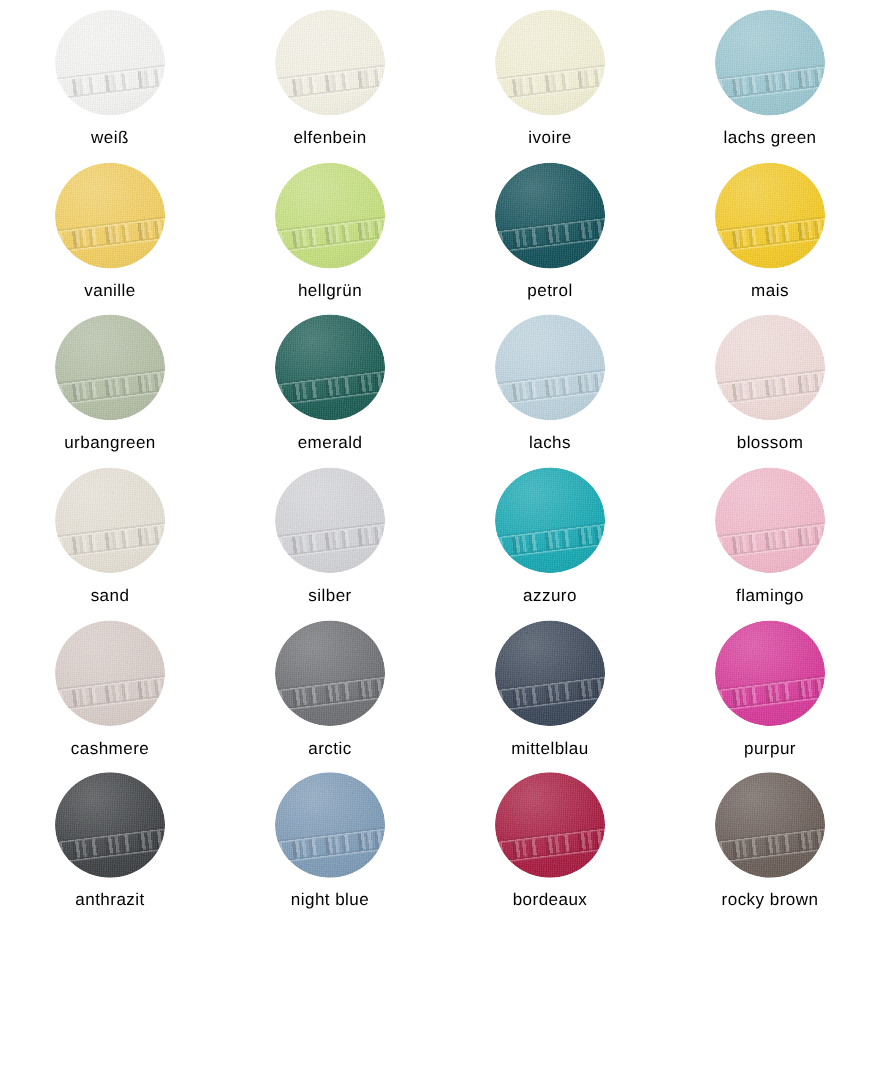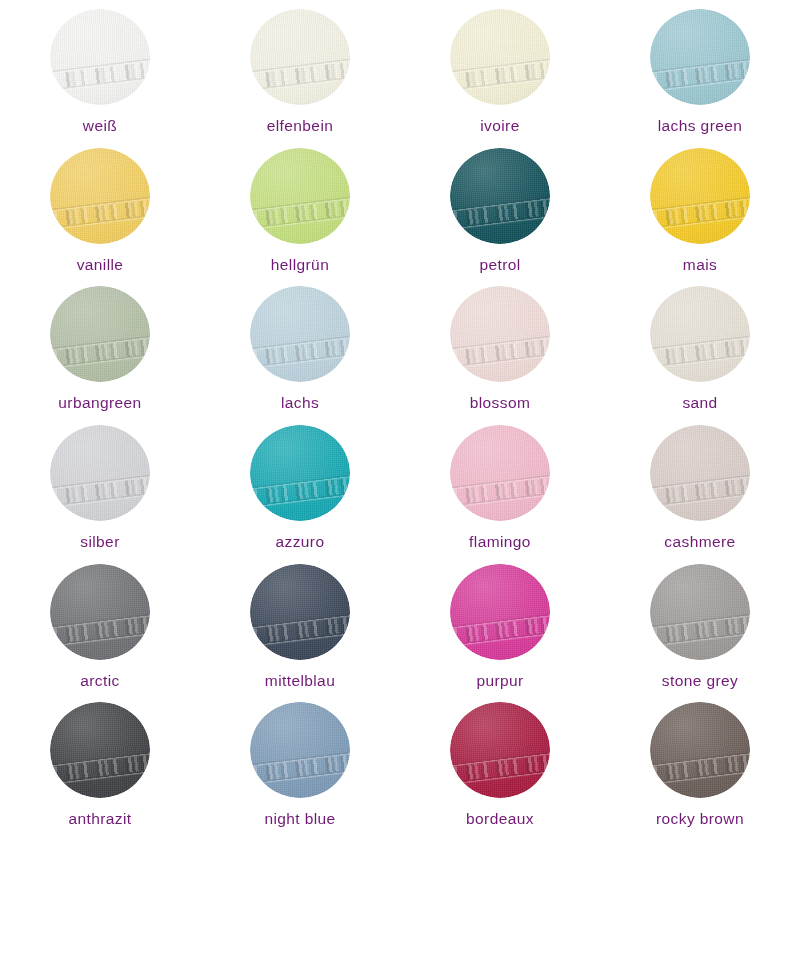--- a/index.html
+++ b/index.html
@@ -120,21 +120,21 @@
         rgba(0,0,0,0.00) 62%,
         rgba(0,0,0,0.055) 100%);
     pointer-events: none;
   }
   .swatch-label {
     margin-top: 13px;
     font-family: "Liberation Sans", sans-serif;
     font-size: 15.5px;
     font-weight: 300;
     letter-spacing: 0.4px;
-    color: #701a75;
+    color: #000000;
     white-space: nowrap;
     text-align: left;
     line-height: 1;
   }
 </style>
 </head>
 <body>
 
 <main id="swatch-grid">
     <div class="swatch-cell">
@@ -249,20 +249,33 @@
           <div class="rail top"></div>
           <div class="rail bottom"></div>
           <div class="keys"></div>
         </div>
         <div class="shade"></div>
       </div>
       <div class="swatch-label">urbangreen</div>
     </div>
     <div class="swatch-cell">
       <div class="swatch-disc">
+        <div class="base" style="background-color: rgb(29, 94, 86);"></div>
+        <div class="texture"></div>
+        <div class="band">
+          <div class="rail top"></div>
+          <div class="rail bottom"></div>
+          <div class="keys"></div>
+        </div>
+        <div class="shade"></div>
+      </div>
+      <div class="swatch-label">emerald</div>
+    </div>
+    <div class="swatch-cell">
+      <div class="swatch-disc">
         <div class="base" style="background-color: rgb(189, 211, 222);"></div>
         <div class="texture"></div>
         <div class="band">
           <div class="rail top"></div>
           <div class="rail bottom"></div>
           <div class="keys"></div>
         </div>
         <div class="shade"></div>
       </div>
       <div class="swatch-label">lachs</div>
@@ -376,33 +389,20 @@
         <div class="base" style="background-color: rgb(216, 58, 154);"></div>
         <div class="texture"></div>
         <div class="band">
           <div class="rail top"></div>
           <div class="rail bottom"></div>
           <div class="keys"></div>
         </div>
         <div class="shade"></div>
       </div>
       <div class="swatch-label">purpur</div>
-    </div>
-    <div class="swatch-cell">
-      <div class="swatch-disc">
-        <div class="base" style="background-color: rgb(157, 154, 152);"></div>
-        <div class="texture"></div>
-        <div class="band">
-          <div class="rail top"></div>
-          <div class="rail bottom"></div>
-          <div class="keys"></div>
-        </div>
-        <div class="shade"></div>
-      </div>
-      <div class="swatch-label">stone grey</div>
     </div>
     <div class="swatch-cell">
       <div class="swatch-disc">
         <div class="base" style="background-color: rgb(63, 66, 69);"></div>
         <div class="texture"></div>
         <div class="band">
           <div class="rail top"></div>
           <div class="rail bottom"></div>
           <div class="keys"></div>
         </div>

